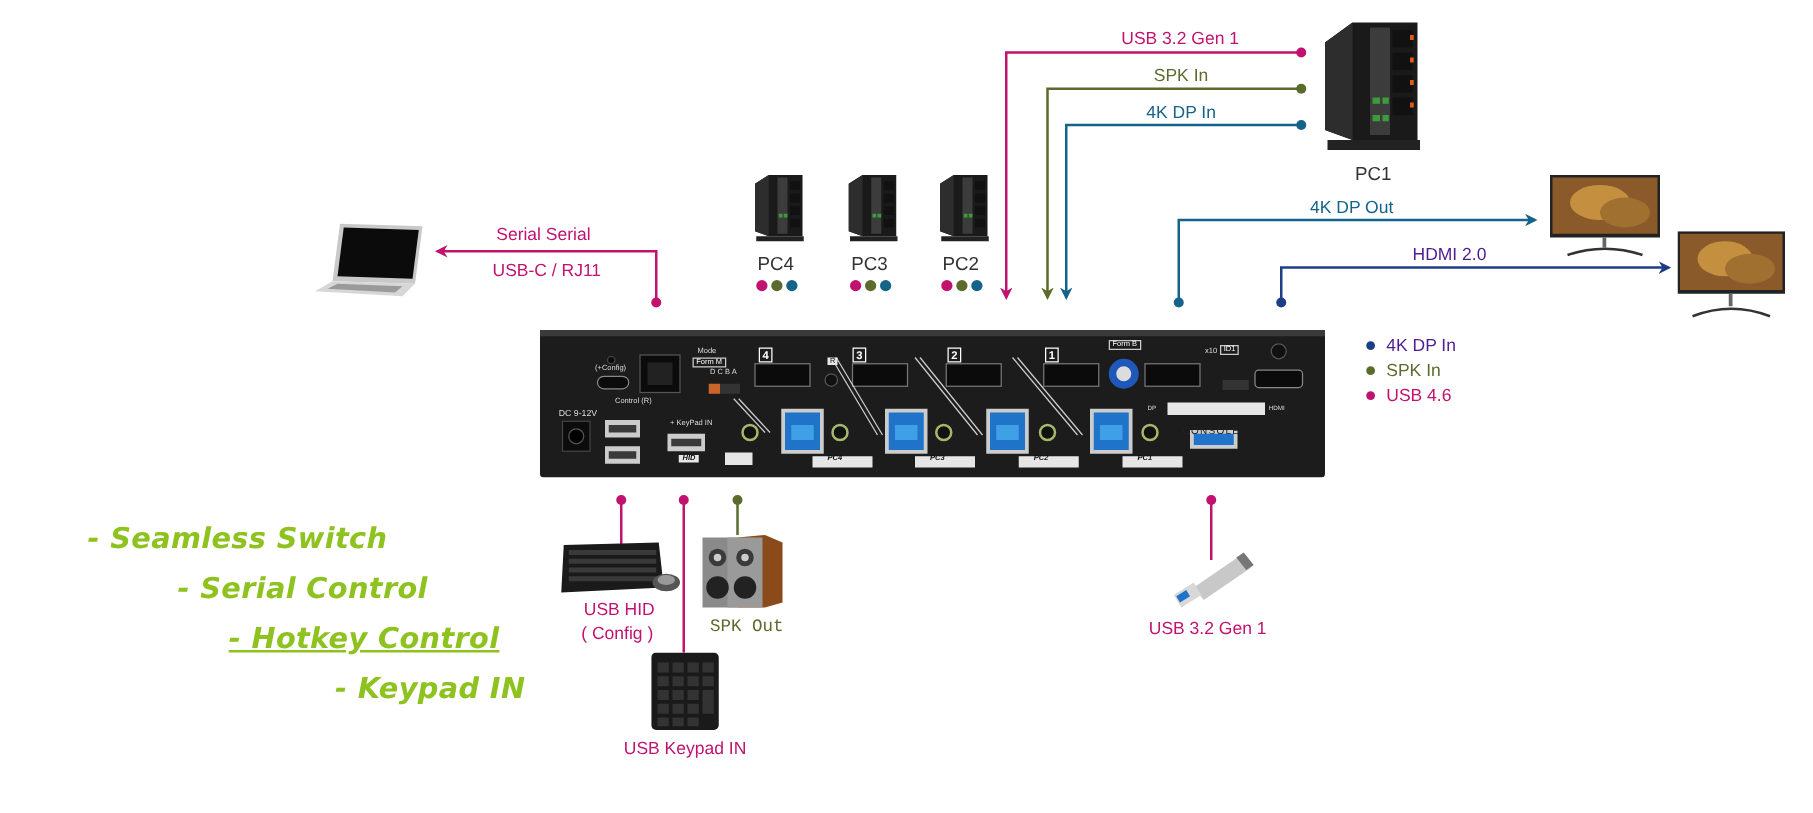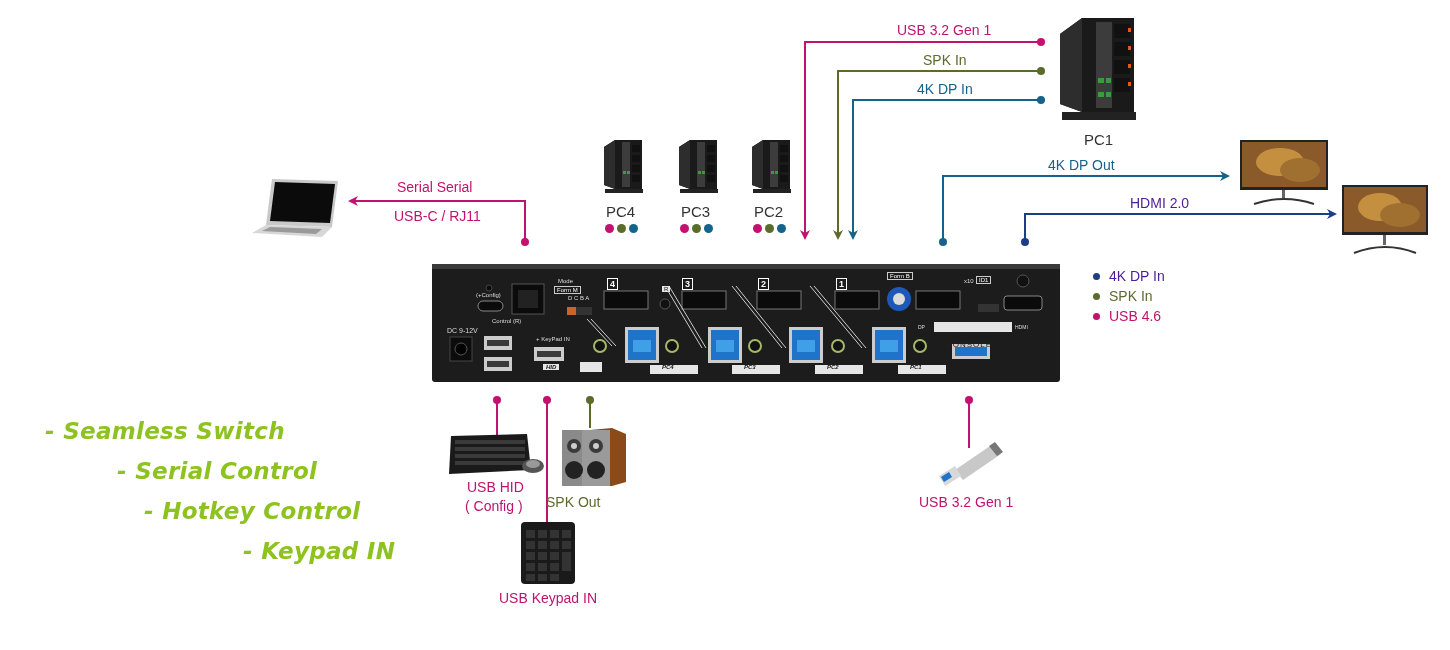--- a/index.html
+++ b/index.html
@@ -5,21 +5,21 @@
   * { box-sizing: border-box; margin: 0; padding: 0; }
   html, body { width: 1450px; height: 650px; background: #ffffff; overflow: hidden; }
   body { position: relative; font-family: "Liberation Sans", sans-serif; }
   .abs { position: absolute; }
   .lbl { position: absolute; font-size: 14px; white-space: nowrap; }
   .mag { color: #c0126e; }
   .olive { color: #5a6b2c; }
   .teal { color: #15638a; }
   .navy { color: #4c1d95; }
   .pclabel { font-size: 15px; color: #333; }
-  .feat { position: absolute; font-family: "DejaVu Sans", sans-serif; font-style: italic; font-weight: bold; color: #8dc21f; font-size: 23px; white-space: nowrap; letter-spacing: 0.3px; }
+  .feat { position: absolute; font-family: "DejaVu Sans", sans-serif; font-style: italic; font-weight: bold; color: #8dc21f; font-size: 23px; white-space: nowrap; letter-spacing: 0.3px; margin-left: 25px; }
   svg.wires { position: absolute; left: 0; top: 0; }
   .dots { position: absolute; display: flex; gap: 3px; }
   .dots span { width: 9px; height: 9px; border-radius: 50%; display: inline-block; }
   .legend { position: absolute; left: 1093px; top: 266px; }
   .legend .row { display: flex; align-items: center; height: 20px; font-size: 14px; }
   .legend .bullet { width: 7px; height: 7px; border-radius: 50%; margin-right: 9px; }
 </style>
 </head>
 <body>
 
@@ -92,21 +92,21 @@
 
 <div class="lbl mag" style="left:897px;top:22px;">USB 3.2 Gen 1</div>
 <div class="lbl olive" style="left:923px;top:52px;">SPK In</div>
 <div class="lbl teal" style="left:917px;top:81px;">4K DP In</div>
 <div class="lbl teal" style="left:1048px;top:157px;">4K DP Out</div>
 <div class="lbl navy" style="left:1130px;top:195px;">HDMI 2.0</div>
 <div class="lbl mag" style="left:397px;top:179px;">Serial Serial</div>
 <div class="lbl mag" style="left:394px;top:208px;">USB-C / RJ11</div>
 <div class="lbl mag" style="left:467px;top:479px;">USB HID</div>
 <div class="lbl mag" style="left:465px;top:498px;">( Config )</div>
-<div class="lbl olive" style="left:546px;top:494px;">SPK Out</div>
+<div class="lbl olive" style="left:568px;top:494px;font-family:Liberation Mono, monospace;">SPK Out</div>
 <div class="lbl mag" style="left:499px;top:590px;">USB Keypad IN</div>
 <div class="lbl mag" style="left:919px;top:494px;">USB 3.2 Gen 1</div>
 
 <div class="abs" style="left:1052px;top:12px;">
   <svg width="90" height="112">
     <polygon points="8,22 30,6 82,6 82,100 30,100 8,92" fill="#1a1a1a"></polygon>
     <polygon points="8,22 30,6 30,100 8,92" fill="#2d2d2d"></polygon>
     <rect x="44" y="10" width="16" height="86" fill="#3c3c3c"></rect>
     <rect x="62" y="12" width="16" height="14" fill="#111"></rect>
       <rect x="76" y="16" width="3" height="4" fill="#e05a1a"></rect>
@@ -394,14 +394,14 @@
   <svg width="70" height="50">
     <polygon points="20,34 58,8 66,18 28,44" fill="#c8c8c8"></polygon>
     <polygon points="4,40 20,30 26,40 10,50" fill="#d8d8d8"></polygon>
     <polygon points="6,41 14,36 17,41 9,46" fill="#1f73c8"></polygon>
     <polygon points="54,10 60,6 68,16 62,20" fill="#777"></polygon>
   </svg>
 </div>
 
 <div class="feat" style="left:45px;top:418px;">- Seamless Switch</div>
 <div class="feat" style="left:117px;top:458px;">- Serial Control</div>
-<div class="feat" style="left:144px;top:498px;">- Hotkey Control</div>
+<div class="feat" style="left:158px;top:498px;text-decoration:underline;">- Hotkey Control</div>
 <div class="feat" style="left:243px;top:538px;">- Keypad IN</div>
 
 </body></html>

